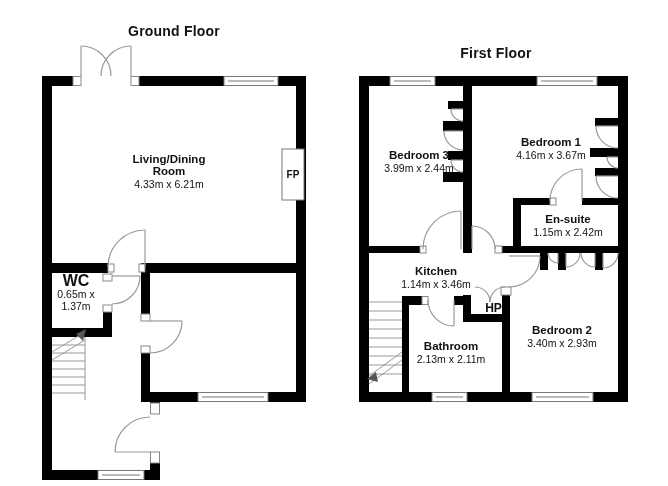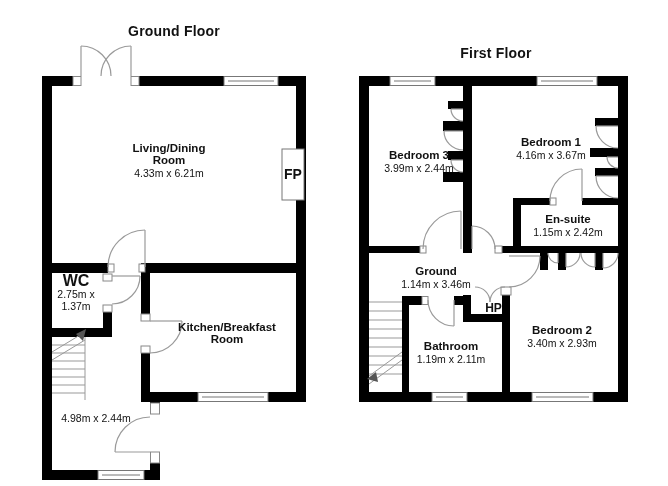--- a/index.html
+++ b/index.html
@@ -15,21 +15,21 @@
   .room-label{
     position:absolute;transform:translate(-50%,-50%);
     text-align:center;line-height:12px;
   }
   .rname{font-size:11.5px;font-weight:bold;}
   .rdims{font-size:10.5px;margin-top:1px;}
   .feature-label{
     position:absolute;transform:translate(-50%,-50%);
     font-weight:bold;text-align:center;
   }
-  .fp{font-size:14px;}
+  .fp{font-size:10px;}
   .hp{font-size:12px;padding-left:9px;}
 </style>
 </head>
 <body>
 
 <svg class="plan-svg" width="668" height="486" viewBox="0 0 668 486">
 
   <g fill="#000">
     <rect x="42" y="76" width="10" height="404"></rect>
     <rect x="42" y="76" width="31" height="10"></rect>
@@ -206,53 +206,51 @@
       <line x1="369" y1="384" x2="402" y2="360"></line>
     <polygon points="367,379 376,372 378,382" fill="#555" stroke="none"></polygon>
   </g>
 
   <rect x="282" y="149" width="22" height="51" fill="#fff" stroke="#777" stroke-width="1"></rect>
 </svg>
 
 <div class="floor-title" style="left:174px;top:31px">Ground Floor</div>
 <div class="floor-title" style="left:496px;top:53px">First Floor</div>
 
-<div class="room-label" style="left:169px;top:160px;width:100px">
+<div class="room-label" style="left:169px;top:171px;width:100px">
   <div class="rname">Living/Dining Room</div>
   <div class="rdims">4.33m x 6.21m</div>
 </div>
 <div class="room-label" style="left:76px;top:293px;width:52px">
   <div class="rname" style="font-size:16px">WC</div>
-  <div class="rdims">2.75m x 1.37m</div>
+  <div class="rdims">0.65m x 1.37m</div>
 </div>
 <div class="room-label" style="left:227px;top:333px;width:112px">
-  <div class="rname">Kitchen/Breakfast Room</div>
 </div>
 <div class="room-label" style="left:96px;top:417px;width:120px">
-  <div class="rdims">4.98m x 2.44m</div>
 </div>
 <div class="feature-label fp" style="left:293px;top:174px">FP</div>
 
 <div class="room-label" style="left:419px;top:161px;width:95px">
   <div class="rname">Bedroom 3</div>
   <div class="rdims">3.99m x 2.44m</div>
 </div>
 <div class="room-label" style="left:551px;top:148px;width:95px">
   <div class="rname">Bedroom 1</div>
   <div class="rdims">4.16m x 3.67m</div>
 </div>
 <div class="room-label" style="left:568px;top:225px;width:100px">
   <div class="rname">En-suite</div>
   <div class="rdims">1.15m x 2.42m</div>
 </div>
 <div class="room-label" style="left:436px;top:277px;width:100px">
-  <div class="rname">Ground</div>
+  <div class="rname">Kitchen</div>
   <div class="rdims">1.14m x 3.46m</div>
 </div>
 <div class="room-label" style="left:451px;top:352px;width:100px">
   <div class="rname">Bathroom</div>
-  <div class="rdims">1.19m x 2.11m</div>
+  <div class="rdims">2.13m x 2.11m</div>
 </div>
 <div class="room-label" style="left:562px;top:336px;width:100px">
   <div class="rname">Bedroom 2</div>
   <div class="rdims">3.40m x 2.93m</div>
 </div>
 <div class="feature-label hp" style="left:489px;top:308px">HP</div>
 
 </body></html>

